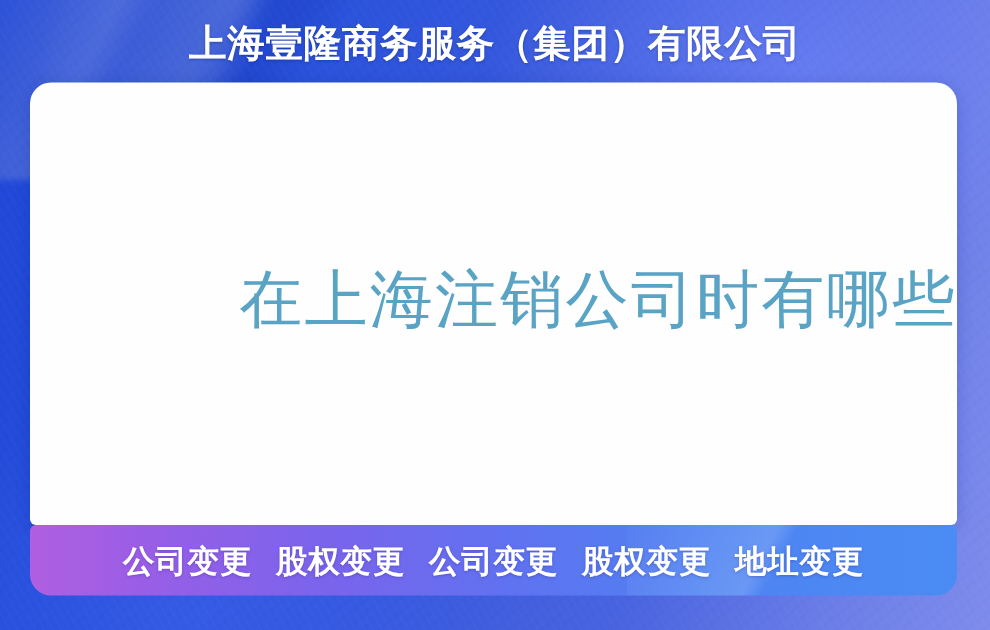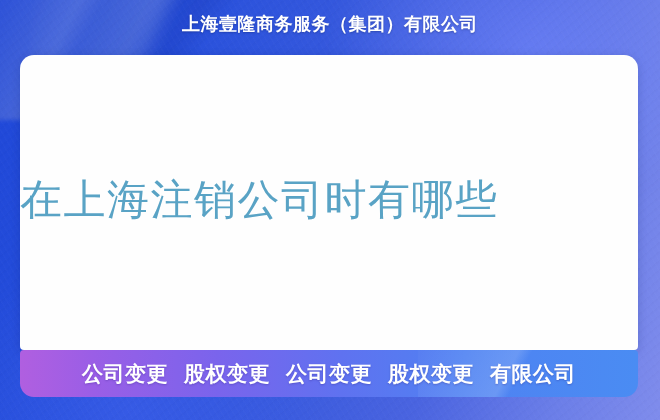--- a/index.html
+++ b/index.html
@@ -83,21 +83,21 @@
   }
 
   
   .header {
     position: absolute;
     left: 0;
     top: 14px;
     width: 100%;
     text-align: center;
     color: #ffffff;
-    font-size: 18px;
+    font-size: 25px;
     font-weight: bold;
     letter-spacing: .5px;
     line-height: 1.2;
     text-shadow: 0 1px 2px rgba(10,25,90,0.35);
     white-space: nowrap;
   }
 
   
   .card {
     position: absolute;
@@ -109,21 +109,21 @@
     border-radius: 14px 14px 4px 4px;
     box-shadow: 0 2px 10px rgba(8,20,90,0.18);
     display: flex;
     flex-direction: column;
     align-items: center;
     justify-content: center;
     overflow: hidden;
   }
   .title-block {
     width: 100%;
-    text-align: left;
+    text-align: right;
     margin-top: -6px;
   }
   .title-line {
     color: #59a3c5;
     font-size: 42px;
     line-height: 1.52;
     letter-spacing: 1.5px;
     font-weight: normal;
     white-space: nowrap;
   }
@@ -193,17 +193,17 @@
     </div>
   </div>
 
   <div class="tagbar">
     <div class="tagbar-sheen"></div>
     <div class="tags">
       <span class="tag">公司变更</span>
       <span class="tag">股权变更</span>
       <span class="tag">公司变更</span>
       <span class="tag">股权变更</span>
-      <span class="tag">有限公司</span>
+      <span class="tag">地址变更</span>
     </div>
   </div>
 
 </div>
 
 </body></html>

